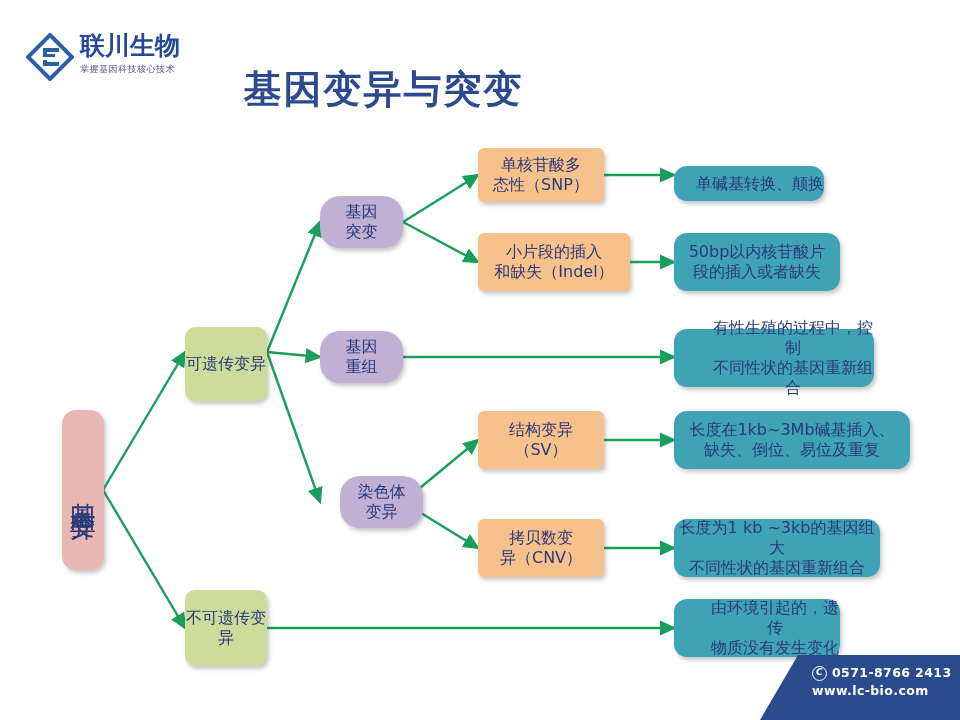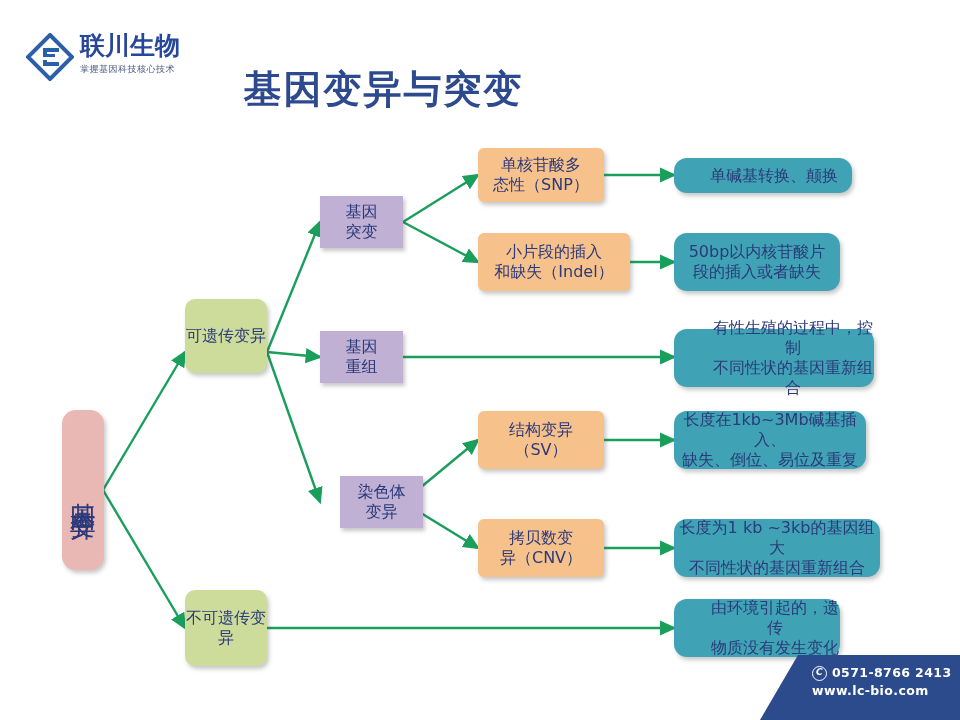--- a/index.html
+++ b/index.html
@@ -121,21 +121,21 @@
     background: #cddc9a;
     font-size: 16px;
     border-radius: 10px;
     color: #2b3a7a;
   }
 
   
   .node.lvl3 {
     background: #bfb0d4;
     font-size: 16px;
-    border-radius: 0;
+    border-radius: 20px;
     color: #2b3a7a;
   }
 
   
   .node.lvl4 {
     background: #f7c18c;
     font-size: 16px;
     border-radius: 6px;
     color: #2b3a7a;
   }
@@ -235,45 +235,45 @@
         <path d="M604,548 L674,548"></path>
 
         <path d="M403,357 L674,357"></path>
 
         <path d="M267,628 L674,628"></path>
       </g>
     </svg>
 
     <div class="node root" style="left:62px; top:410px; width:42px; height:160px;">基因变异</div>
 
-    <div class="node lvl2" style="left:185px; top:299px; width:82px; height:74px;">可遗传变异</div>
+    <div class="node lvl2" style="left:185px; top:327px; width:82px; height:74px;">可遗传变异</div>
     <div class="node lvl2" style="left:185px; top:590px; width:82px; height:76px;">不可遗传变异</div>
 
     <div class="node lvl3" style="left:320px; top:196px; width:83px; height:52px;">基因
 突变</div>
     <div class="node lvl3" style="left:320px; top:331px; width:83px; height:52px;">基因
 重组</div>
     <div class="node lvl3" style="left:340px; top:476px; width:83px; height:52px;">染色体
 变异</div>
 
     <div class="node lvl4" style="left:478px; top:148px; width:126px; height:54px;">单核苷酸多
 态性（SNP）</div>
     <div class="node lvl4" style="left:478px; top:233px; width:152px; height:58px;">小片段的插入
 和缺失（Indel）</div>
     <div class="node lvl4" style="left:478px; top:411px; width:126px; height:58px;">结构变异
 （SV）</div>
     <div class="node lvl4" style="left:478px; top:519px; width:126px; height:58px;">拷贝数变
 异（CNV）</div>
 
-    <div class="node lvl5" style="left:674px; top:158px; width:178px; height:35px;padding-left:22px;">单碱基转换、颠换</div>
+    <div class="node lvl5" style="left:674px; top:166px; width:150px; height:35px;padding-left:22px;">单碱基转换、颠换</div>
     <div class="node lvl5" style="left:674px; top:233px; width:166px; height:58px;">50bp以内核苷酸片
 段的插入或者缺失</div>
     <div class="node lvl5" style="left:674px; top:329px; width:200px; height:58px;padding-left:38px;">有性生殖的过程中，控制
 不同性状的基因重新组合</div>
-    <div class="node lvl5" style="left:674px; top:411px; width:192px; height:58px;">长度在1kb~3Mb碱基插入、
+    <div class="node lvl5" style="left:674px; top:411px; width:236px; height:58px;">长度在1kb~3Mb碱基插入、
 缺失、倒位、易位及重复</div>
     <div class="node lvl5" style="left:674px; top:519px; width:206px; height:58px;">长度为1 kb ~3kb的基因组大
 不同性状的基因重新组合</div>
     <div class="node lvl5" style="left:674px; top:599px; width:166px; height:58px;padding-left:36px;">由环境引起的，遗传
 物质没有发生变化</div>
   </div>
 
   <div id="footer-banner"></div>
   <div id="footer-inner">
     <div id="footer-phone-row">

